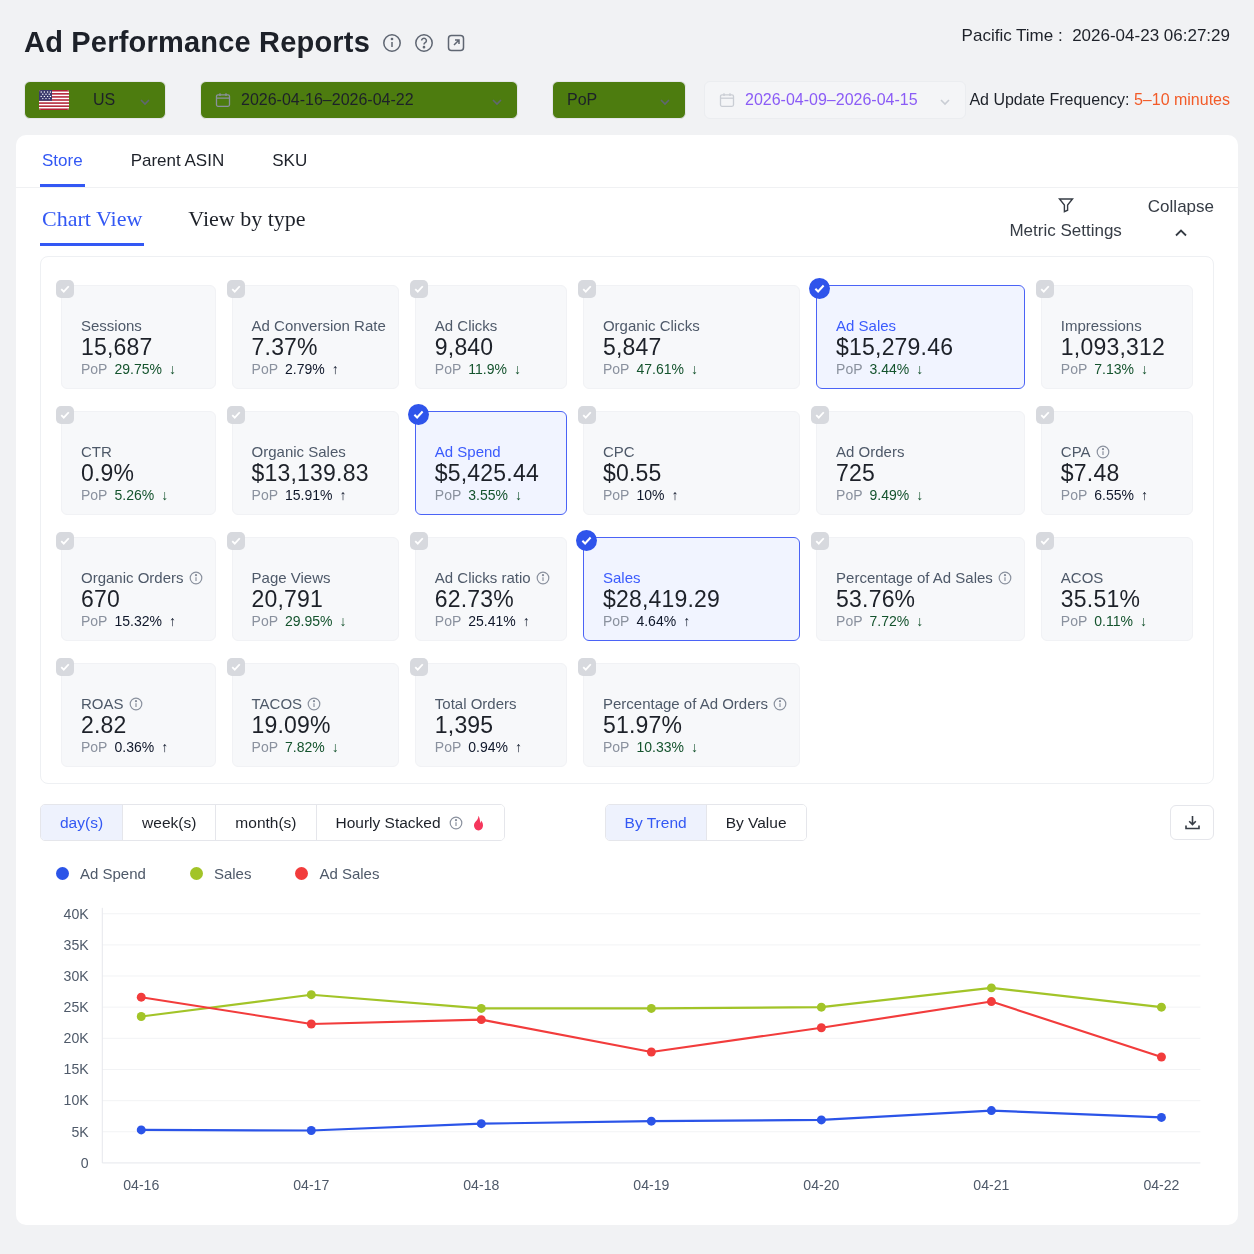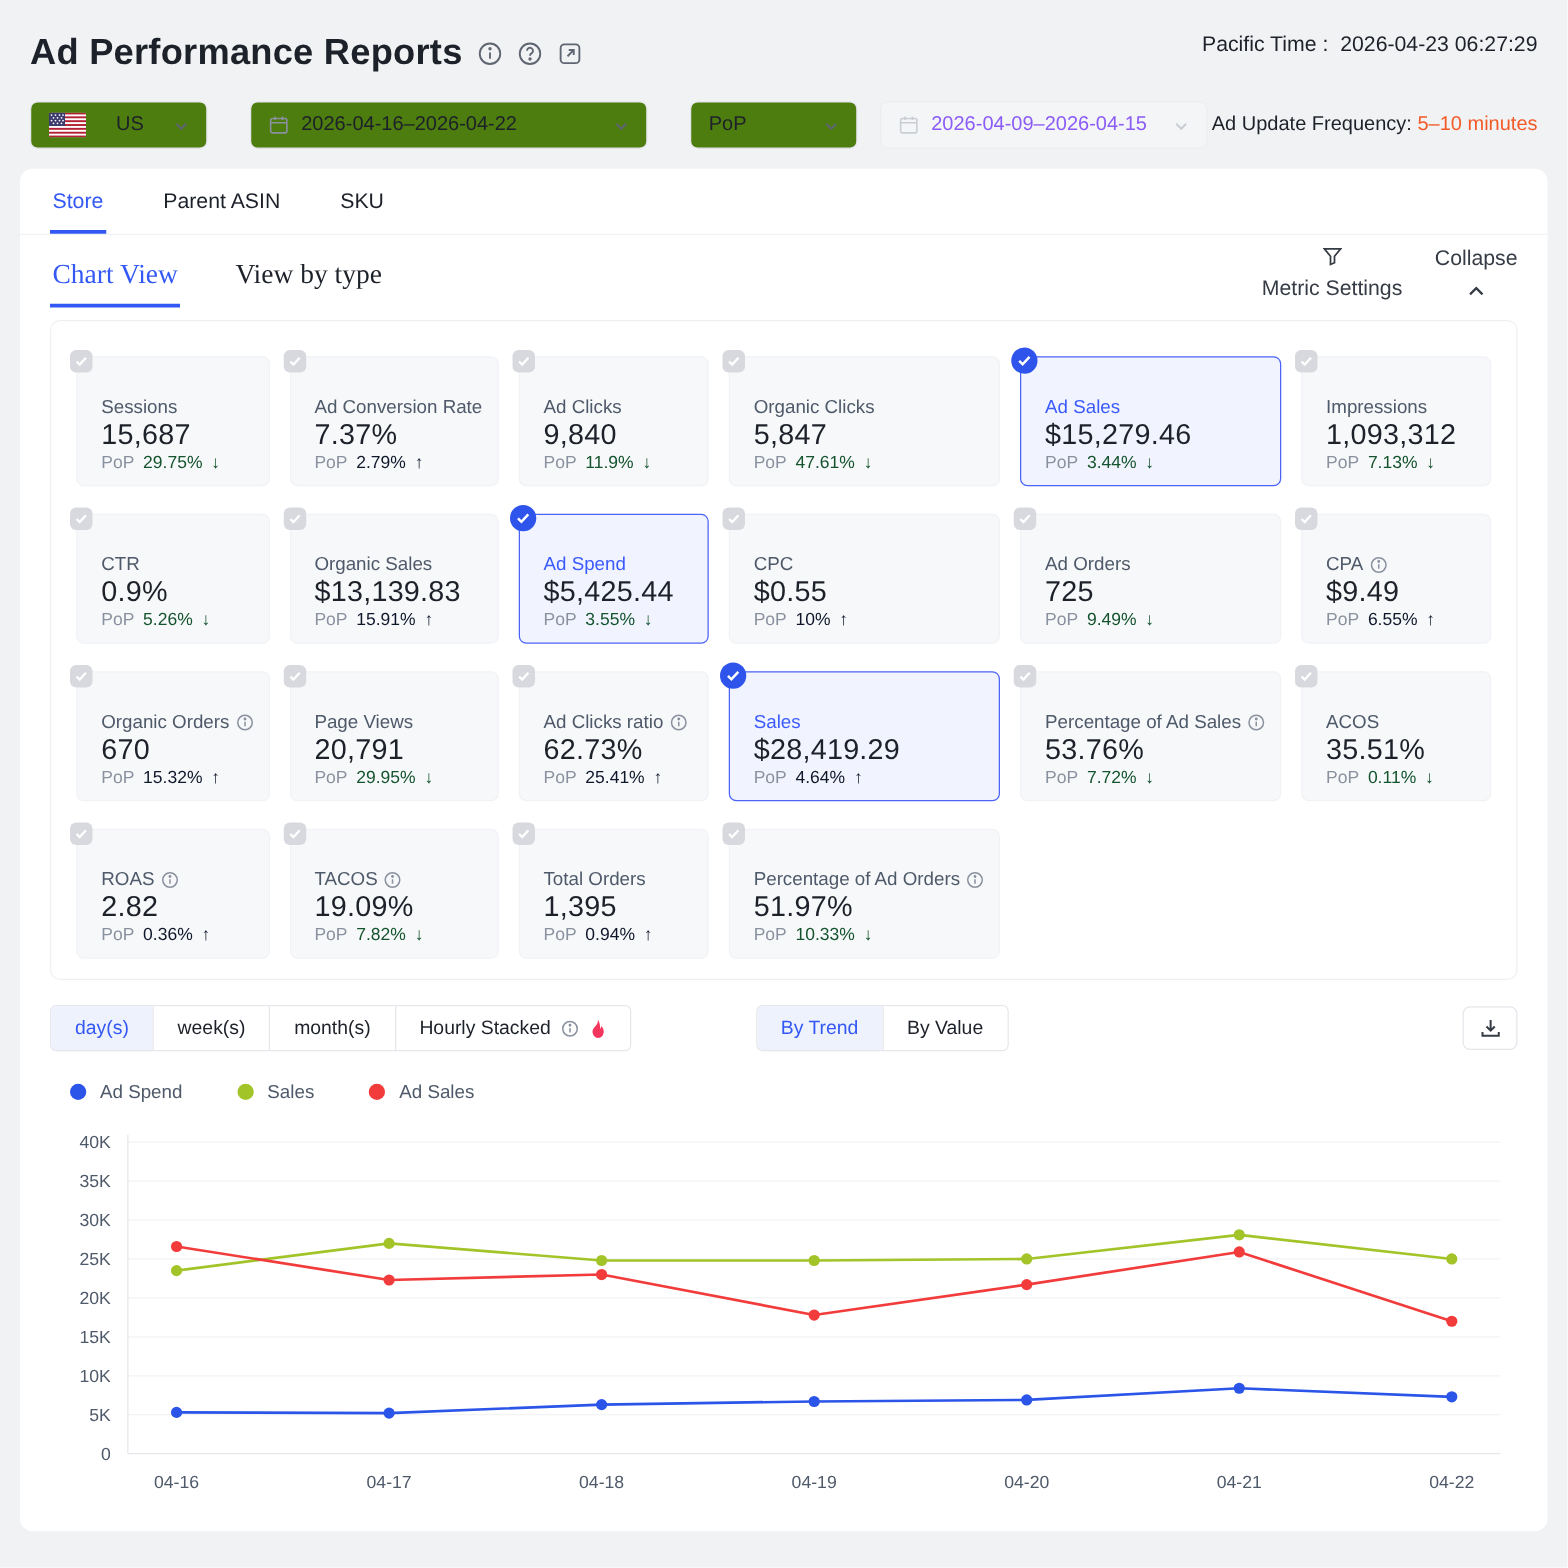--- a/index.html
+++ b/index.html
@@ -421,21 +421,21 @@
             </svg>
     </span>
     <div class="card-label">
       <span>CPA</span>
       <svg class="i-info" viewBox="0 0 14 14" fill="none" stroke="currentColor" stroke-width="1.2">
               <circle cx="7" cy="7" r="5.8"></circle>
               <line x1="7" y1="6.3" x2="7" y2="10"></line>
               <circle cx="7" cy="4.2" r="0.55" fill="currentColor"></circle>
             </svg>
     </div>
-    <div class="card-value">$9.49</div>
+    <div class="card-value">$7.48</div>
     <div class="card-pop">
       <span class="pop-l">PoP</span>
       <span class="up">6.55%</span>
       <span class="up">↑</span>
     </div>
   </div>
 
   <div class="card">
     <span class="cb">
       <svg viewBox="0 0 12 12" fill="none" stroke="currentColor" stroke-width="2.2">

